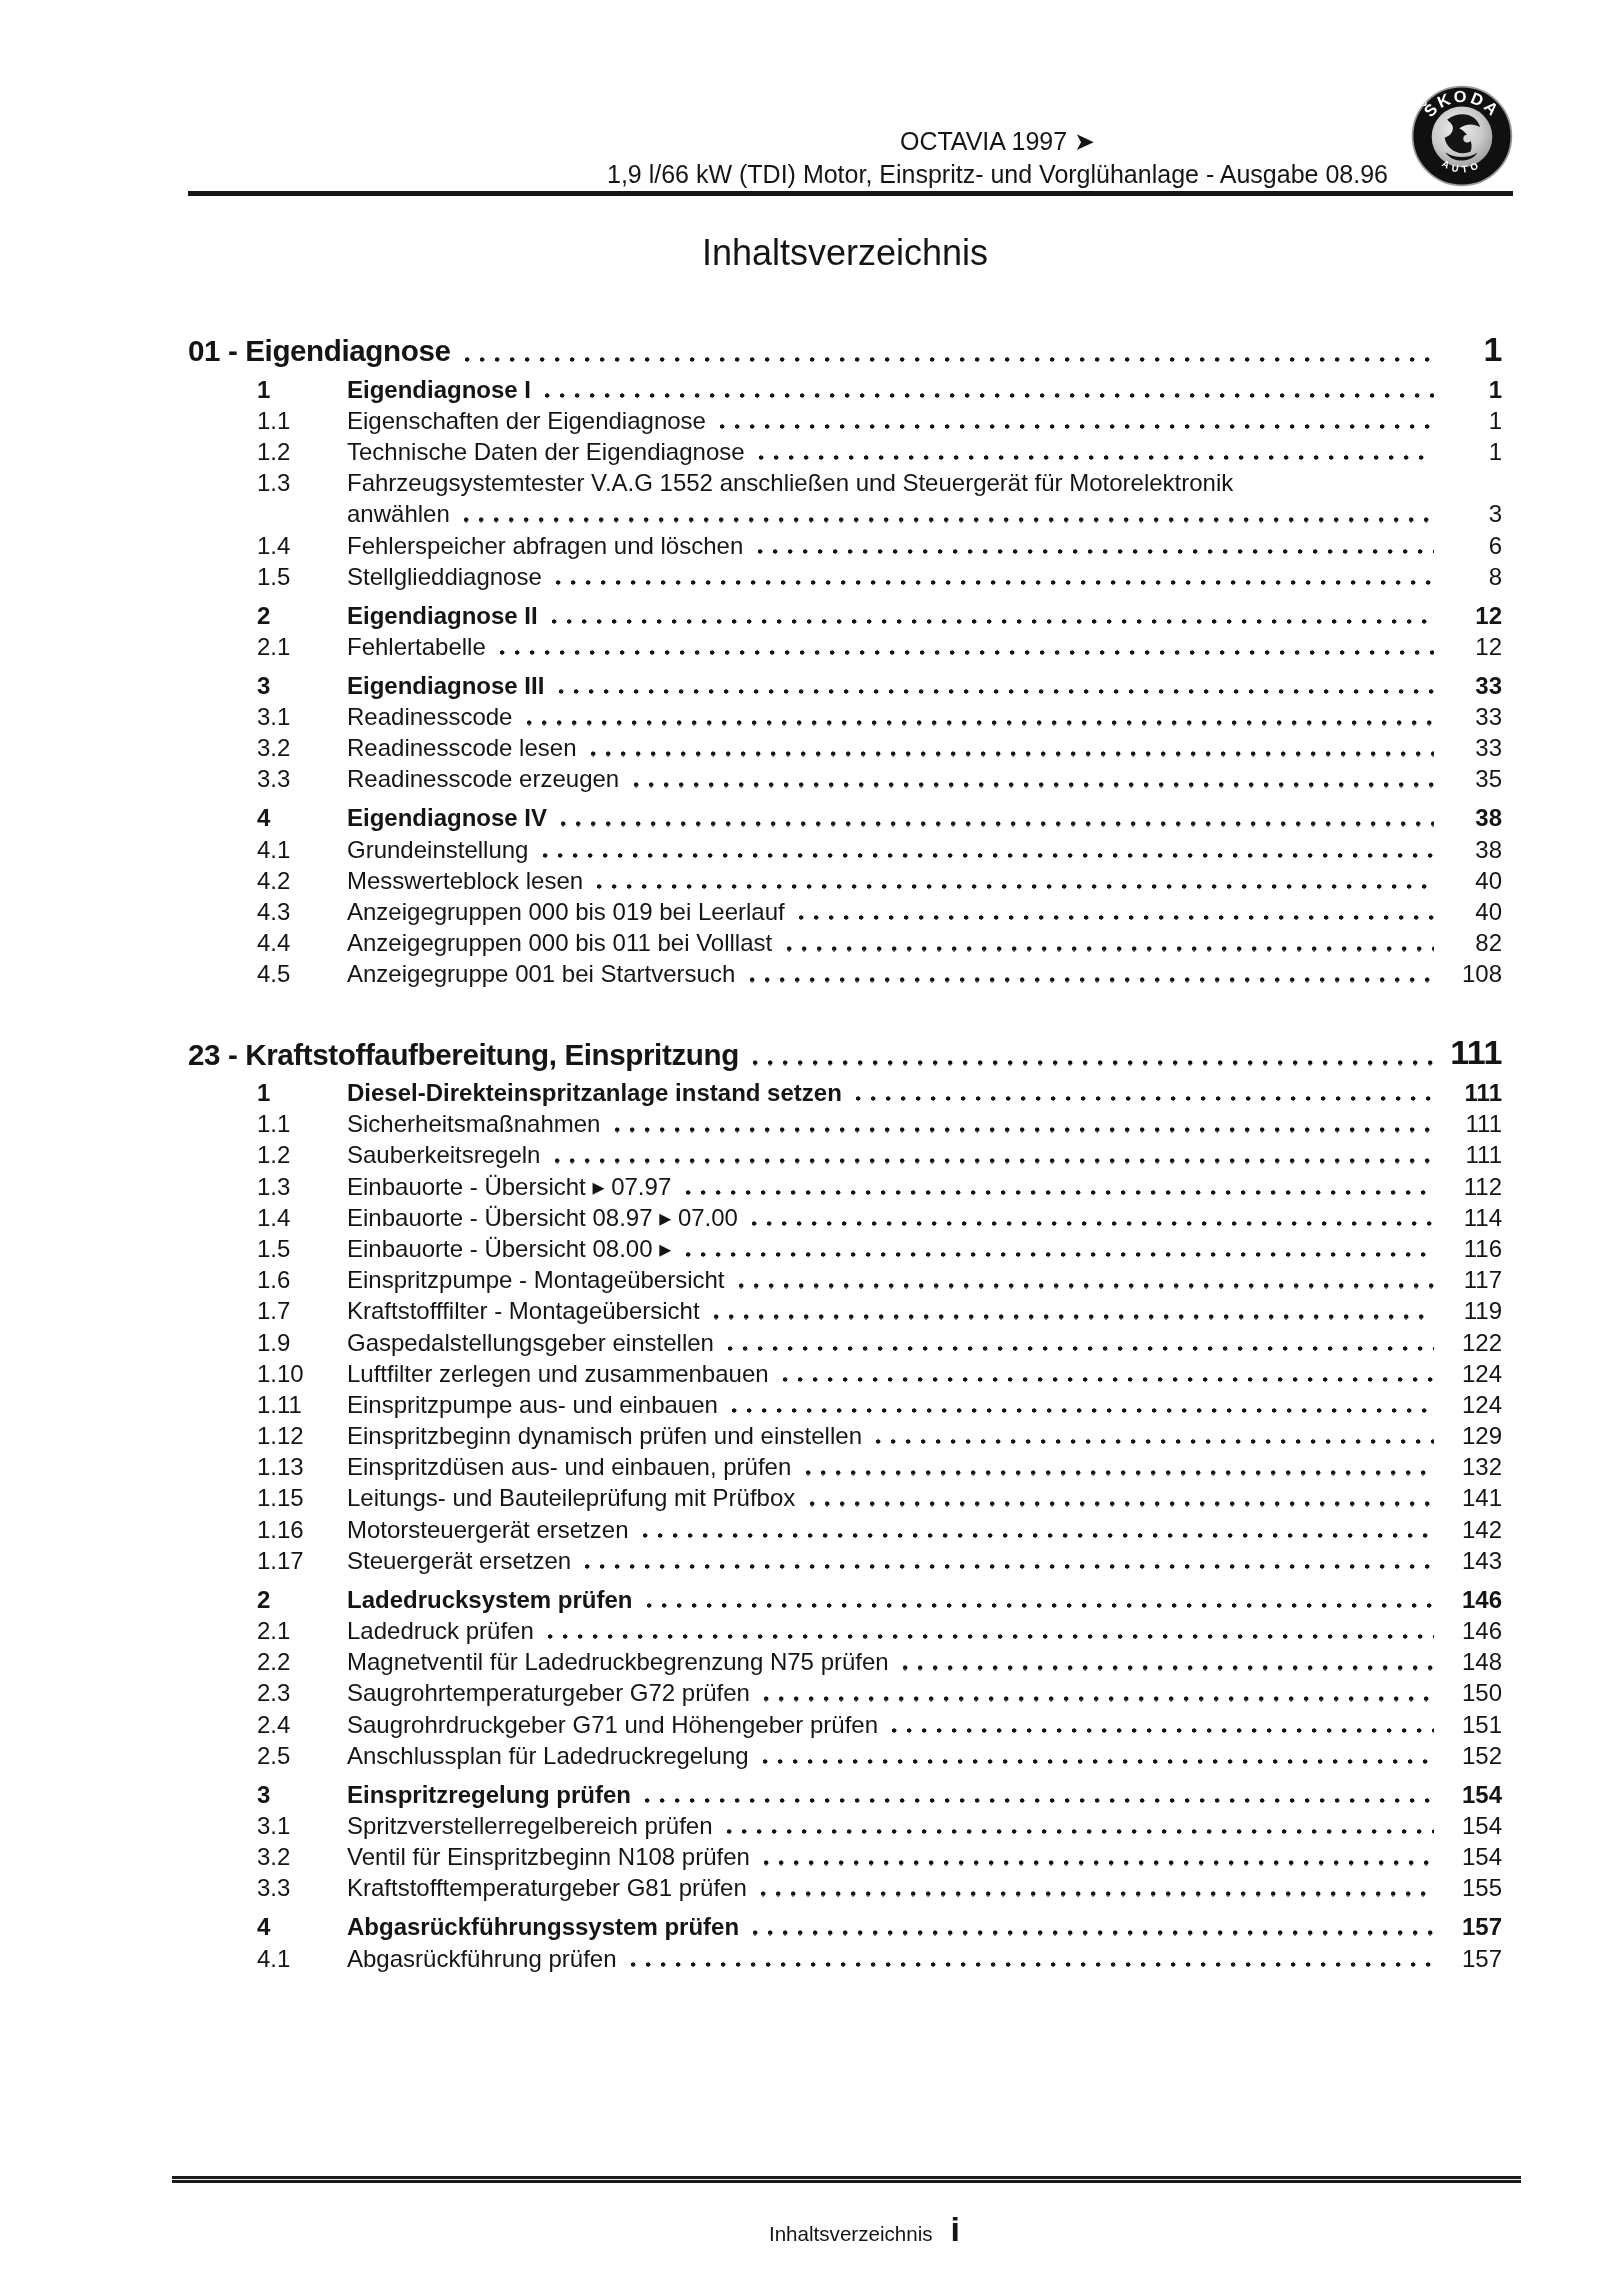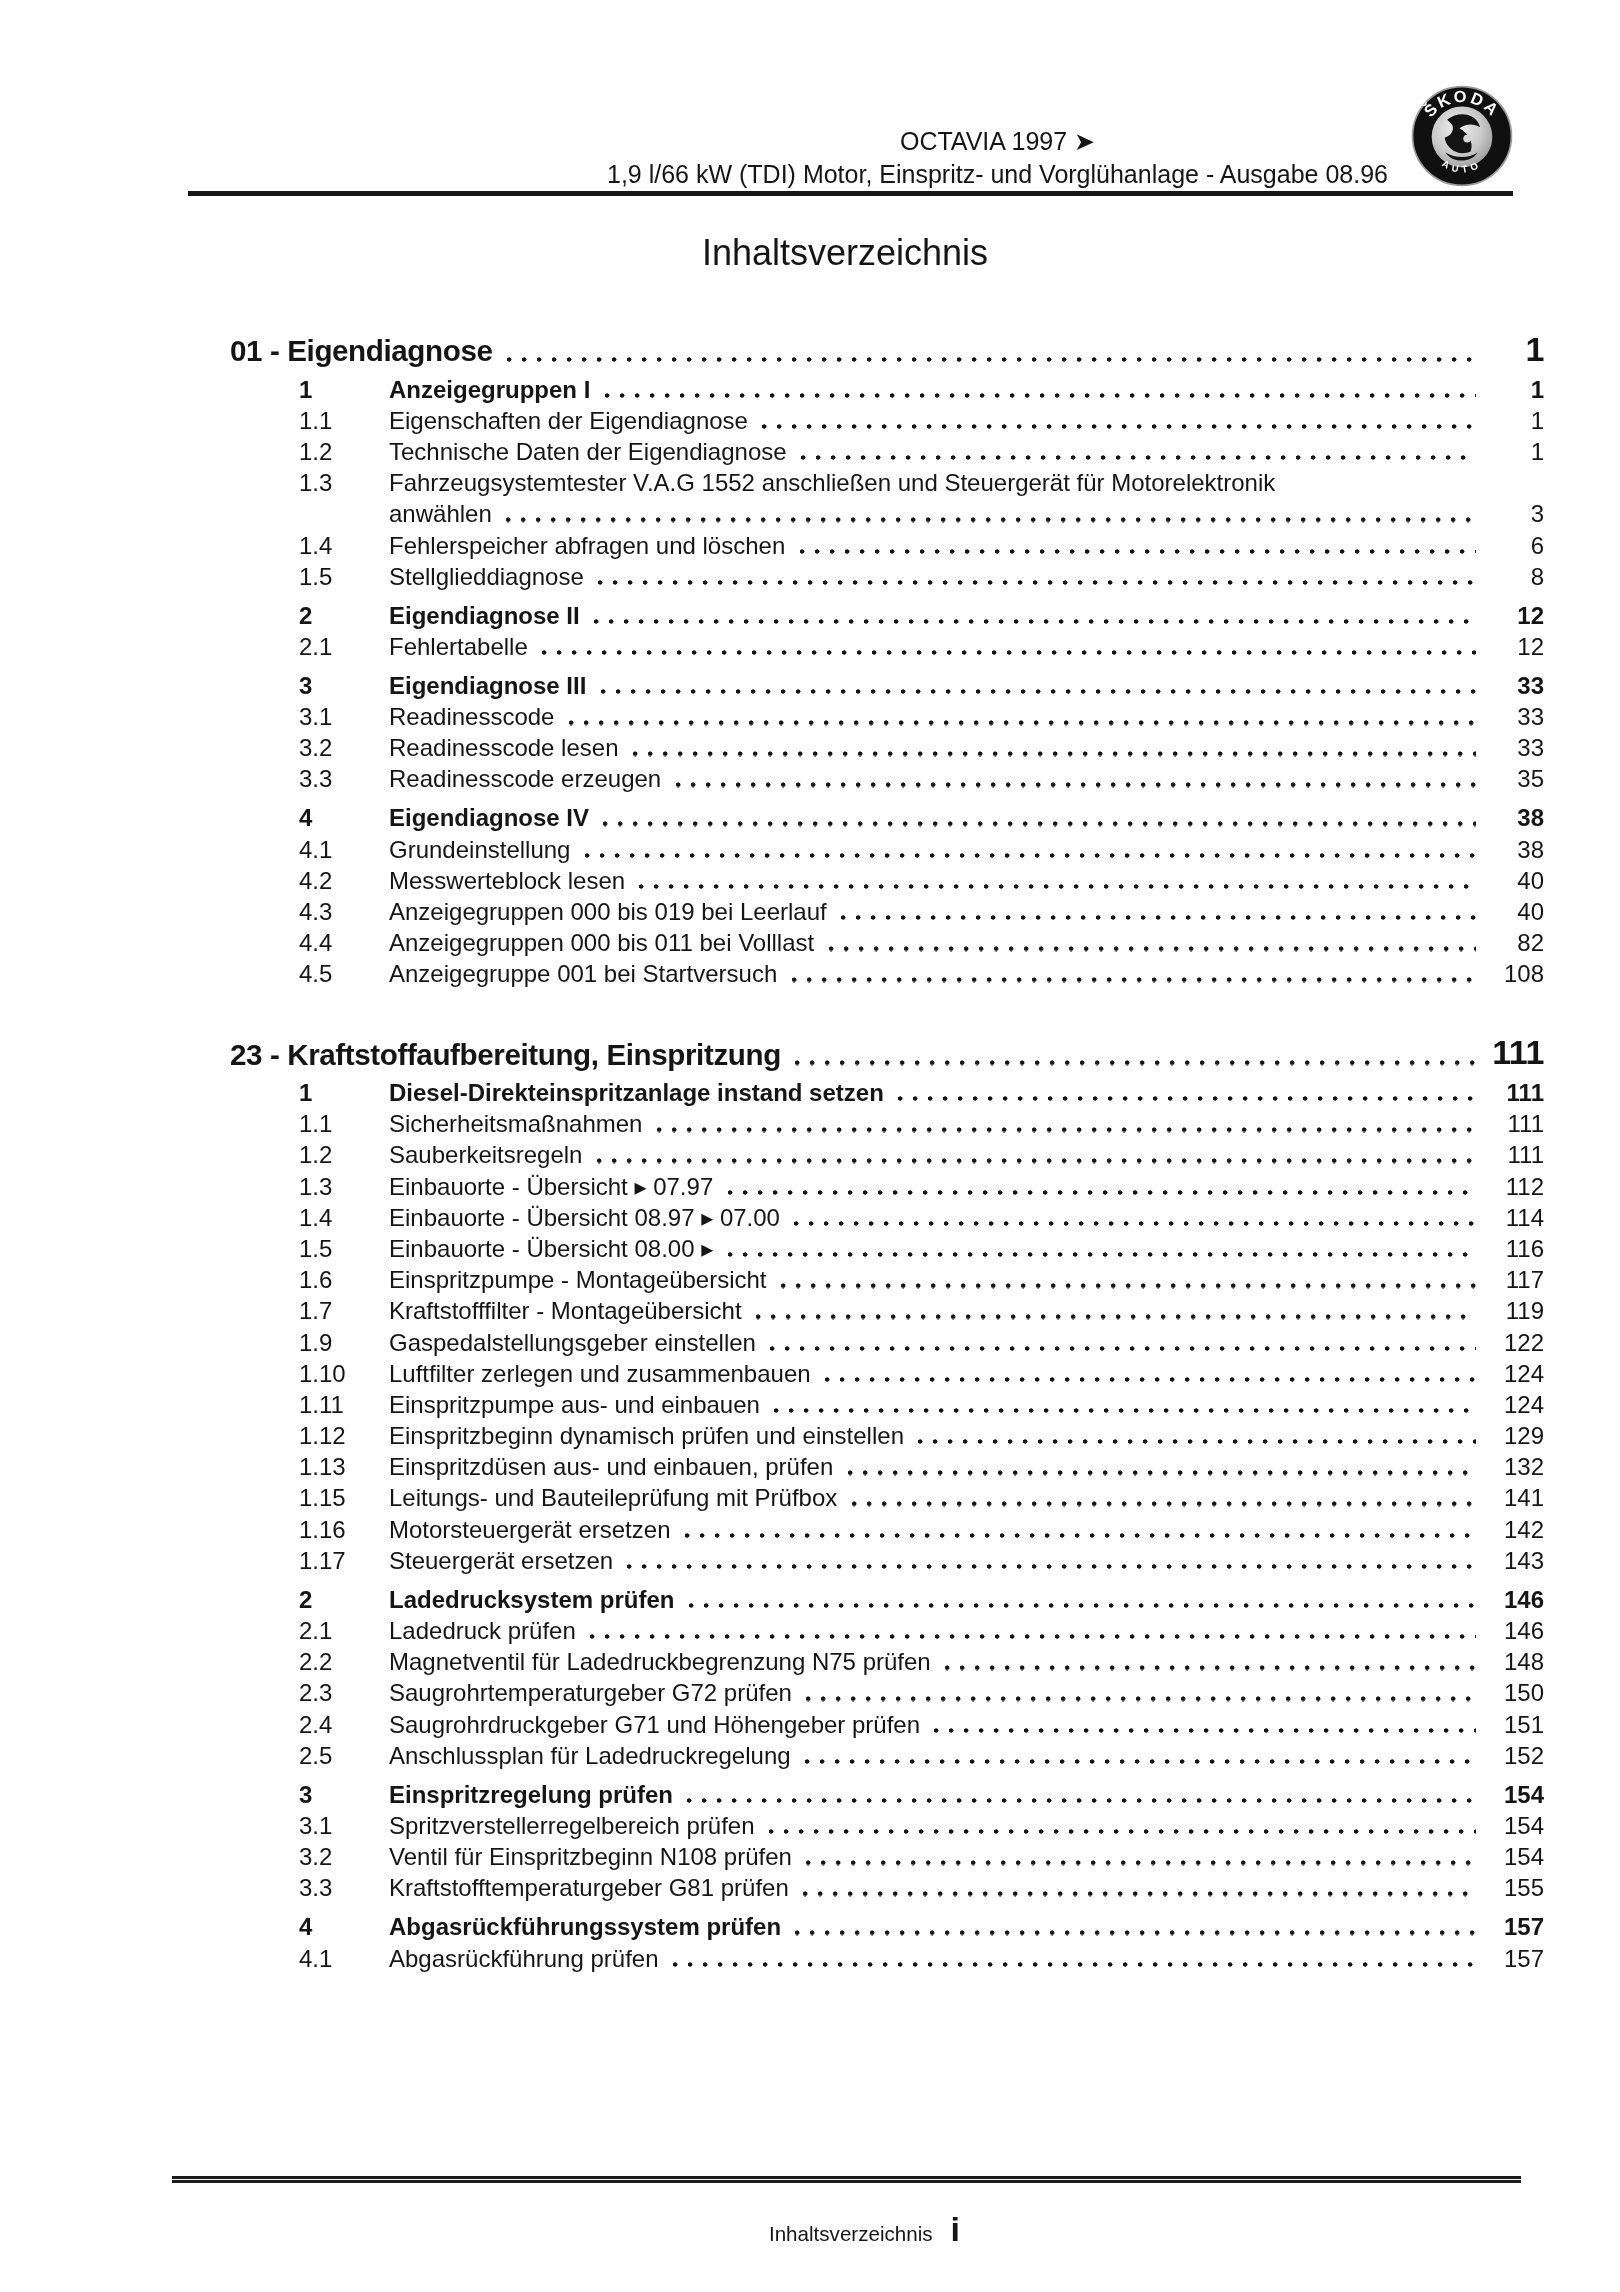--- a/index.html
+++ b/index.html
@@ -16,21 +16,21 @@
   .header-rule{
     position:absolute;top:191px;left:188px;width:1325px;height:5.4px;background:#161616;
   }
   .logo{position:absolute;left:1410px;top:84px;width:104px;height:104px;}
   
   .page-title{
     position:absolute;top:231px;left:188px;width:1314px;
     text-align:center;font-size:36px;line-height:43px;font-weight:400;
   }
   
-  .toc{position:absolute;top:332px;left:188px;width:1314px;font-size:24px;margin-left:42px;}
+  .toc{position:absolute;top:332px;left:188px;width:1314px;font-size:24px;}
   .row{display:flex;align-items:flex-end;margin-top:7.2px;}
   .row span{line-height:1;}
   .row .num{flex:none;margin-left:69px;width:90px;}
   .row .title{flex:none;white-space:pre;}
   .row .pg{flex:none;min-width:63px;text-align:right;}
   .leader{
     flex:1 1 auto;height:5.4px;margin:0 5.4px 3.6px 14.3px;
     background-image:radial-gradient(circle at 2.2px 50%, currentColor 2px, transparent 2.6px);
     background-size:15px 5.4px;background-repeat:repeat-x;background-position:left center;
   }
@@ -93,21 +93,21 @@
 
 <div class="toc" data-name="toc">
     <div data-name="toc-section">
       <div class="row sec" data-name="toc-section-heading">
         <span class="title" data-name="section-label">01 - Eigendiagnose</span>
         <span class="leader" data-name="dot-leader"></span>
         <span class="pg" data-name="page-number">1</span>
       </div>
       <div class="row item group" data-name="toc-item-row">
         <span class="num" data-name="item-number">1</span>
-        <span class="title" data-name="item-title">Anzeigegruppen I</span>
+        <span class="title" data-name="item-title">Eigendiagnose I</span>
         <span class="leader" data-name="dot-leader"></span>
         <span class="pg" data-name="page-number">1</span>
       </div>
       <div class="row item" data-name="toc-item-row">
         <span class="num" data-name="item-number">1.1</span>
         <span class="title" data-name="item-title">Eigenschaften der Eigendiagnose</span>
         <span class="leader" data-name="dot-leader"></span>
         <span class="pg" data-name="page-number">1</span>
       </div>
       <div class="row item" data-name="toc-item-row">

